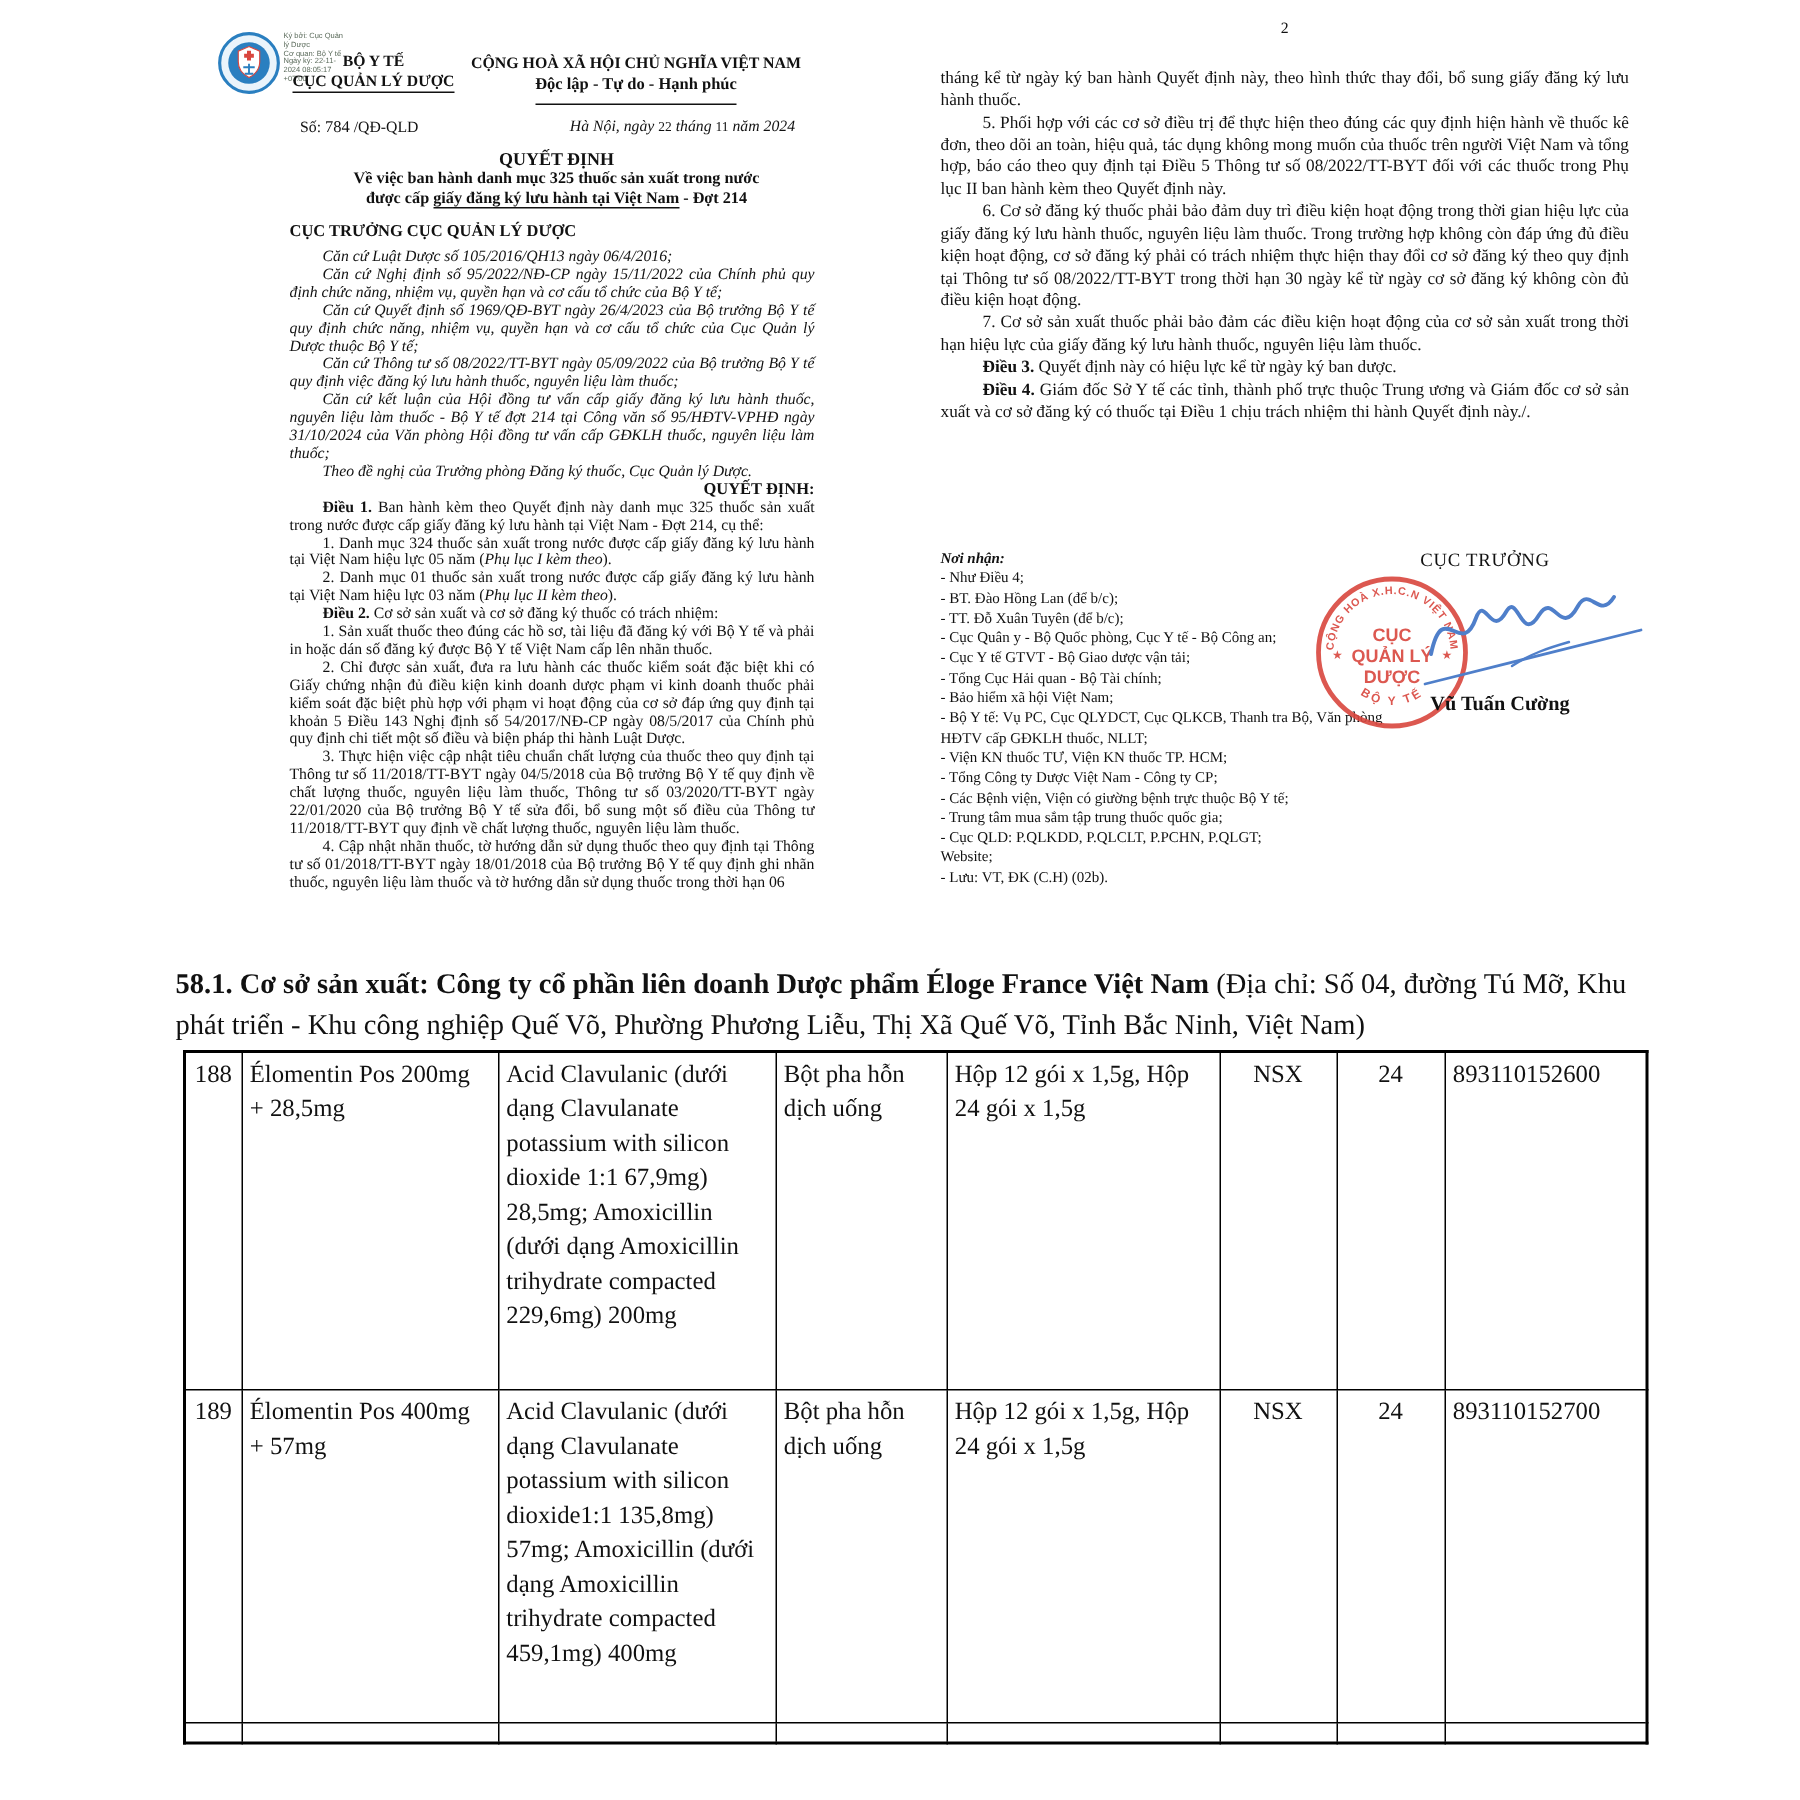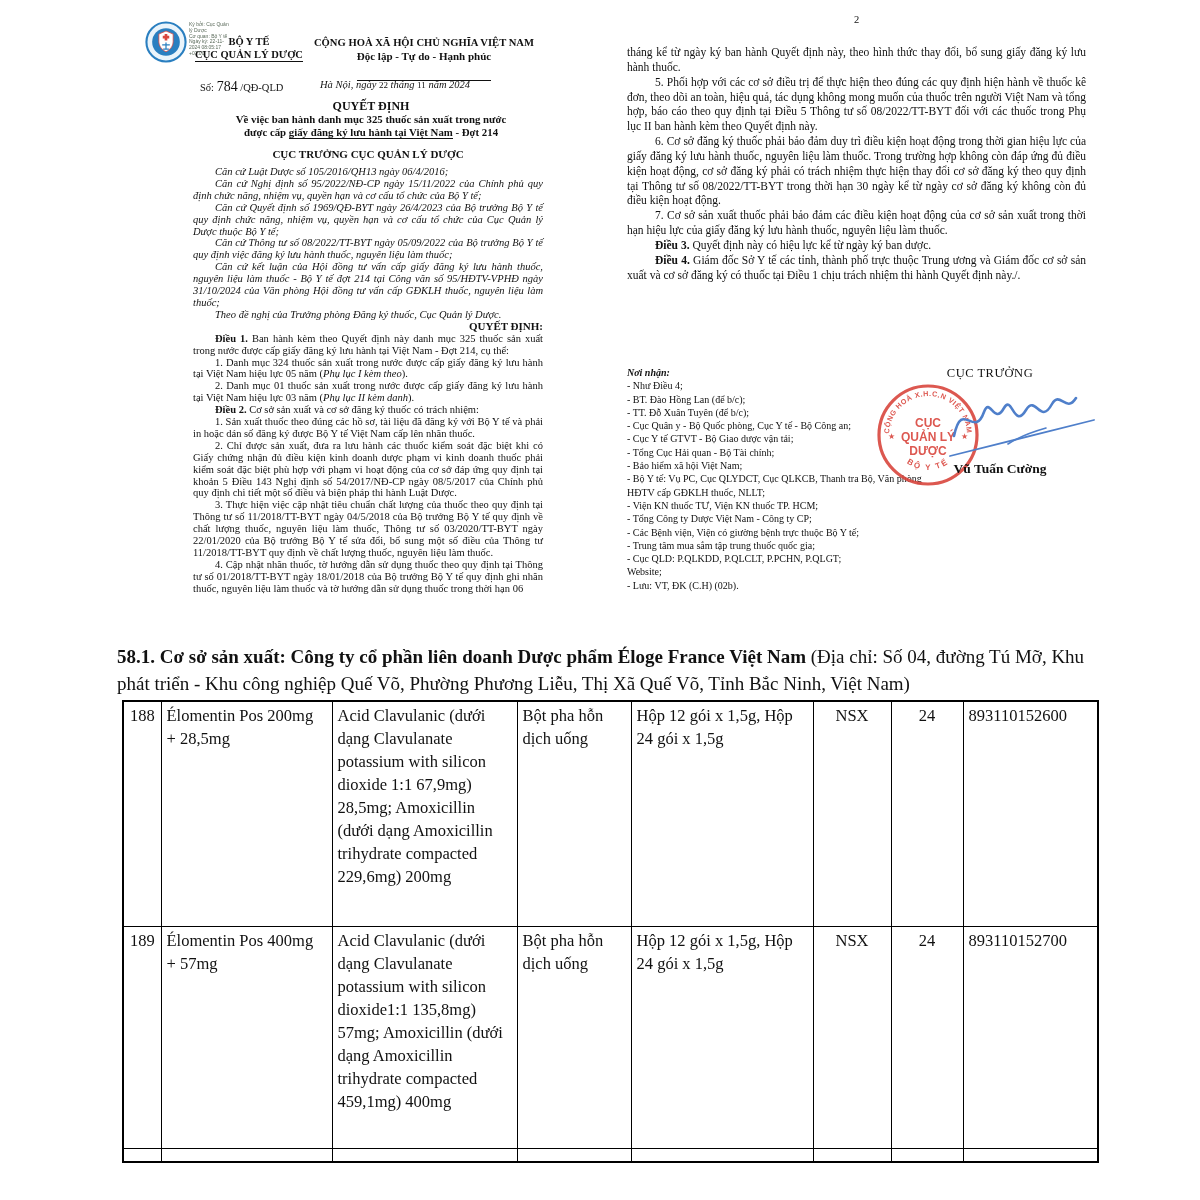--- a/index.html
+++ b/index.html
@@ -11,32 +11,32 @@
   .abs{position:absolute;}
   
   .logo{left:145px;top:21px;width:42px;height:42px;}
   .sigsmall{left:189px;top:22px;width:60px;font-family:"Liberation Sans",sans-serif;
     font-size:5px;line-height:5.8px;color:#5a6a5a;}
   .orgblock{left:178px;top:36px;width:142px;text-align:center;}
   .org1{font-weight:bold;font-size:10.5px;line-height:12px;}
   .org2{font-weight:bold;font-size:10.5px;line-height:13px;}
   .org2 span{border-bottom:1px solid #111;padding-bottom:1px;}
   .docnum{left:200px;top:79px;width:120px;font-size:10.5px;}
-  .docnum .num{font-size:14px;}
+  .docnum .num{font-size:11px;}
   .motto{left:310px;top:37px;width:228px;text-align:center;}
   .motto1{font-weight:bold;font-size:10.6px;line-height:12px;}
   .motto2{font-weight:bold;font-size:11px;line-height:14px;}
-  .motto2 span{border-bottom:1px solid #111;padding-bottom:18px;}
-  .dateline{left:320px;top:79px;width:210px;text-align:left;font-style:italic;font-size:10.5px;}
+  .motto2 span{border-bottom:1px solid #111;padding-bottom:7px;}
+  .dateline{left:320px;top:79px;width:210px;text-align:right;font-style:italic;font-size:10.5px;}
   .dateline .num{font-style:normal;font-size:9px;}
   .titleblock{left:196px;top:99px;width:350px;text-align:center;}
   .t1{font-weight:bold;font-size:12px;line-height:14px;}
   .t2{font-weight:bold;font-size:10.8px;line-height:13px;}
   .t2 .u{border-bottom:1px solid #111;}
-  .authority{left:193px;top:148px;width:350px;text-align:center;font-weight:bold;font-size:11px;}
+  .authority{left:193px;top:148px;width:350px;text-align:left;font-weight:bold;font-size:11px;}
   .p1body{left:193px;top:166px;width:350px;font-size:10.5px;line-height:11.9px;text-align:justify;}
   .p1body p{margin:0;text-indent:22px;}
   .p1body p.recital{font-style:italic;}
   .qdh{text-align:right;font-weight:bold;font-size:11px;margin:4px 0 3px 0;text-indent:0 !important;}
   
   .pagenum{left:627px;top:14px;width:459px;text-align:center;font-size:10.5px;}
   .p2body{left:627px;top:45px;width:459px;font-size:11.5px;line-height:14.85px;text-align:justify;}
   .p2body p{margin:0;text-indent:28px;}
   .p2body p.noindent{text-indent:0;}
   .recips{left:627px;top:366px;width:300px;font-size:10px;line-height:13.3px;}
@@ -111,21 +111,21 @@
 <div class="abs p1body">
   <p class="recital">Căn cứ Luật Dược số 105/2016/QH13 ngày 06/4/2016;</p>
   <p class="recital">Căn cứ Nghị định số 95/2022/NĐ-CP ngày 15/11/2022 của Chính phủ quy định chức năng, nhiệm vụ, quyền hạn và cơ cấu tổ chức của Bộ Y tế;</p>
   <p class="recital">Căn cứ Quyết định số 1969/QĐ-BYT ngày 26/4/2023 của Bộ trưởng Bộ Y tế quy định chức năng, nhiệm vụ, quyền hạn và cơ cấu tổ chức của Cục Quản lý Dược thuộc Bộ Y tế;</p>
   <p class="recital">Căn cứ Thông tư số 08/2022/TT-BYT ngày 05/09/2022 của Bộ trưởng Bộ Y tế quy định việc đăng ký lưu hành thuốc, nguyên liệu làm thuốc;</p>
   <p class="recital">Căn cứ kết luận của Hội đồng tư vấn cấp giấy đăng ký lưu hành thuốc, nguyên liệu làm thuốc - Bộ Y tế đợt 214 tại Công văn số 95/HĐTV-VPHĐ ngày 31/10/2024 của Văn phòng Hội đồng tư vấn cấp GĐKLH thuốc, nguyên liệu làm thuốc;</p>
   <p class="recital">Theo đề nghị của Trưởng phòng Đăng ký thuốc, Cục Quản lý Dược.</p>
   <p class="qdh">QUYẾT ĐỊNH:</p>
   <p><b>Điều 1.</b><span> Ban hành kèm theo Quyết định này danh mục 325 thuốc sản xuất trong nước được cấp giấy đăng ký lưu hành tại Việt Nam - Đợt 214, cụ thể:</span></p>
   <p><span>1. Danh mục 324 thuốc sản xuất trong nước được cấp giấy đăng ký lưu hành tại Việt Nam hiệu lực 05 năm (</span><i>Phụ lục I kèm theo</i><span>).</span></p>
-  <p><span>2. Danh mục 01 thuốc sản xuất trong nước được cấp giấy đăng ký lưu hành tại Việt Nam hiệu lực 03 năm (</span><i>Phụ lục II kèm danh</i><span>).</span></p>
+  <p><span>2. Danh mục 01 thuốc sản xuất trong nước được cấp giấy đăng ký lưu hành tại Việt Nam hiệu lực 03 năm (</span><i>Phụ lục II kèm theo</i><span>).</span></p>
   <p><b>Điều 2.</b><span> Cơ sở sản xuất và cơ sở đăng ký thuốc có trách nhiệm:</span></p>
   <p>1. Sản xuất thuốc theo đúng các hồ sơ, tài liệu đã đăng ký với Bộ Y tế và phải in hoặc dán số đăng ký được Bộ Y tế Việt Nam cấp lên nhãn thuốc.</p>
   <p>2. Chỉ được sản xuất, đưa ra lưu hành các thuốc kiểm soát đặc biệt khi có Giấy chứng nhận đủ điều kiện kinh doanh dược phạm vi kinh doanh thuốc phải kiểm soát đặc biệt phù hợp với phạm vi hoạt động của cơ sở đáp ứng quy định tại khoản 5 Điều 143 Nghị định số 54/2017/NĐ-CP ngày 08/5/2017 của Chính phủ quy định chi tiết một số điều và biện pháp thi hành Luật Dược.</p>
   <p>3. Thực hiện việc cập nhật tiêu chuẩn chất lượng của thuốc theo quy định tại Thông tư số 11/2018/TT-BYT ngày 04/5/2018 của Bộ trưởng Bộ Y tế quy định về chất lượng thuốc, nguyên liệu làm thuốc, Thông tư số 03/2020/TT-BYT ngày 22/01/2020 của Bộ trưởng Bộ Y tế sửa đổi, bổ sung một số điều của Thông tư 11/2018/TT-BYT quy định về chất lượng thuốc, nguyên liệu làm thuốc.</p>
   <p>4. Cập nhật nhãn thuốc, tờ hướng dẫn sử dụng thuốc theo quy định tại Thông tư số 01/2018/TT-BYT ngày 18/01/2018 của Bộ trưởng Bộ Y tế quy định ghi nhãn thuốc, nguyên liệu làm thuốc và tờ hướng dẫn sử dụng thuốc trong thời hạn 06</p>
 </div>
 
 <div class="abs pagenum">2</div>
 
 <div class="abs p2body">

